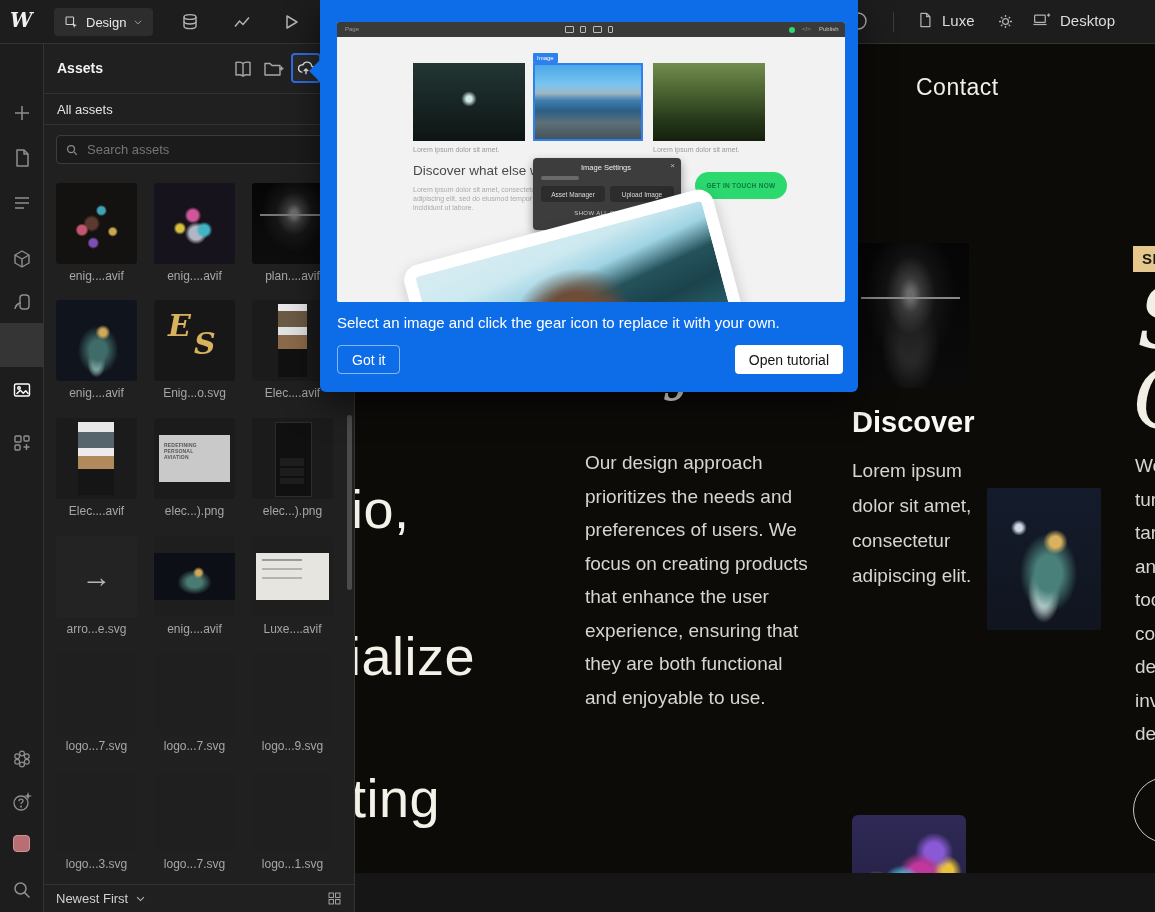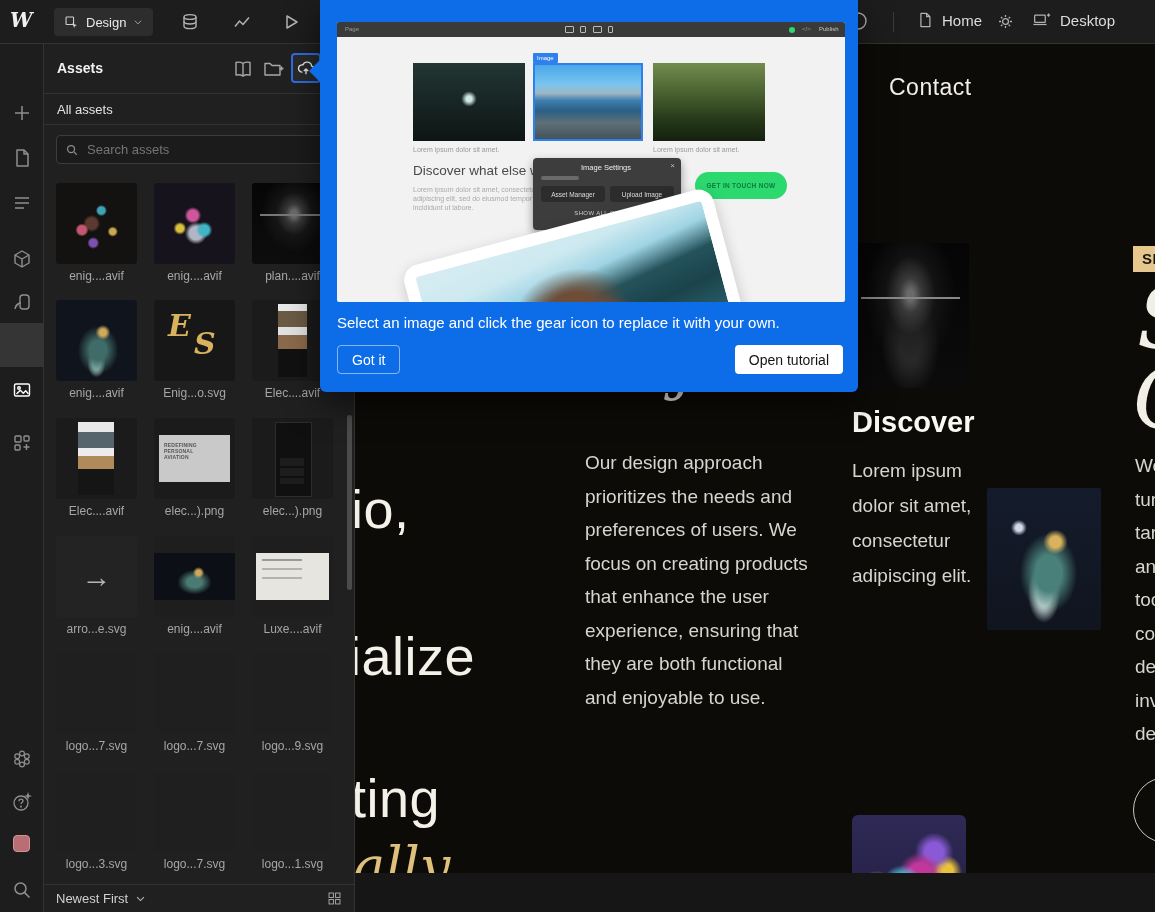--- a/index.html
+++ b/index.html
@@ -80,21 +80,21 @@
   .th-luxe::after{content:"";position:absolute;left:10px;top:23px;width:40px;height:20px;
       background:linear-gradient(#9a9a96 0 10%,transparent 10% 45%,#b5b3ae 45% 55%,transparent 55% 90%,#b5b3ae 90% 100%);}
   .th-logo{background:#1f1f1f;}
   .panel-bottom{position:absolute;left:0;top:840px;width:100%;height:28px;background:#202020;border-top:1px solid #333;
                 display:flex;align-items:center;padding:0 12px;gap:7px;font-size:13px;color:#d0d0d0;}
   .pb-grid{margin-left:auto;width:15px;height:15px;color:#a0a0a0;}
   .pscroll{position:absolute;left:303px;top:371px;width:5px;height:175px;border-radius:3px;background:#4b4b4b;}
 
   
   .canvas{position:absolute;left:355px;top:44px;width:800px;height:868px;background:#0c0b08;overflow:hidden;color:#eae7e0;}
-  .site-nav{position:absolute;left:534px;top:30px;font-size:23px;font-weight:500;color:#f2efe8;letter-spacing:.5px;}
+  .site-nav{position:absolute;left:561px;top:30px;font-size:23px;font-weight:500;color:#f2efe8;letter-spacing:.5px;}
   .bigword{position:absolute;font-size:54px;font-weight:400;color:#f4f1e9;letter-spacing:.5px;}
   .goldword{position:absolute;font:italic 400 54px "DejaVu Serif",serif;color:#dfc07b;}
   .projects-h{position:absolute;left:218px;top:290px;font:italic 400 58px "DejaVu Serif",serif;color:#f0ede6;z-index:5;}
   .proj-para{position:absolute;left:230px;top:402px;width:224px;font-size:19px;line-height:33.5px;color:#d8d5cf;}
   .img-plane{position:absolute;left:497px;top:199px;width:117px;height:145px;border-radius:2px;
       background:radial-gradient(ellipse at 50% 36%,#6a6a6a 0 4%,#3a3a3a 13%,rgba(26,26,26,.6) 30%,transparent 55%),
       radial-gradient(ellipse at 50% 70%,#2a2a2a 0 12%,transparent 35%),linear-gradient(#050505,#0b0b0b);}
   .img-plane::before{content:"";position:absolute;left:8%;right:8%;top:37%;height:2px;background:#888;}
   .proj-title{position:absolute;font-size:29px;font-weight:700;color:#fbf9f4;}
   .proj-body{position:absolute;font-size:19px;line-height:35px;color:#d8d5cf;}
@@ -167,21 +167,20 @@
 <body>
 
 <div id="app">
 
   <div class="canvas">
     <div class="site-nav">Contact</div>
 
     <div class="bigword" style="left:-4px;top:434px;">io,</div>
     <div class="bigword" style="left:-6px;top:581px;">ialize</div>
     <div class="bigword" style="left:-4px;top:723px;">ting</div>
-    <div class="goldword" style="left:-2px;top:791px;">ally</div>
 
     <div class="projects-h">Projects</div>
     <div class="proj-para">Our design approach prioritizes the needs and preferences of users. We focus on creating products that enhance the user experience, ensuring that they are both functional and enjoyable to use.</div>
 
     <div class="img-plane"></div>
     <div class="proj-title" style="left:497px;top:362px;">Discover</div>
     <div class="proj-body" style="left:497px;top:409px;width:124px;">Lorem ipsum dolor sit amet, consectetur adipiscing elit.</div>
 
     <div class="img-island"></div>
 
@@ -250,21 +249,21 @@
     </div>
     <div class="tb-div"></div>
 
     <div class="tb-item" style="left:916px;">
       <span>
         <svg width="18" height="18" viewBox="0 0 22 22" fill="none" stroke="#b2b2b2" stroke-width="1.5" stroke-linejoin="round">
             <path d="M6 3h7l4 4v12H6z"></path>
             <path d="M13 3v4h4"></path>
           </svg>
       </span>
-      <span>Home</span>
+      <span>Luxe</span>
     </div>
 
     <div class="tico" style="left:996px;top:12px;">
       <svg width="19" height="19" viewBox="0 0 22 22" fill="none" stroke="currentColor" stroke-width="1.5">
           <circle cx="11" cy="11" r="3.4"></circle>
           <path d="M11 3.5v2.4M11 16.1v2.4M3.5 11h2.4M16.1 11h2.4M5.7 5.7l1.7 1.7M14.6 14.6l1.7 1.7M16.3 5.7l-1.7 1.7M7.4 14.6l-1.7 1.7"></path>
         </svg>
     </div>
 
     <div class="tb-item" style="left:1032px;">

